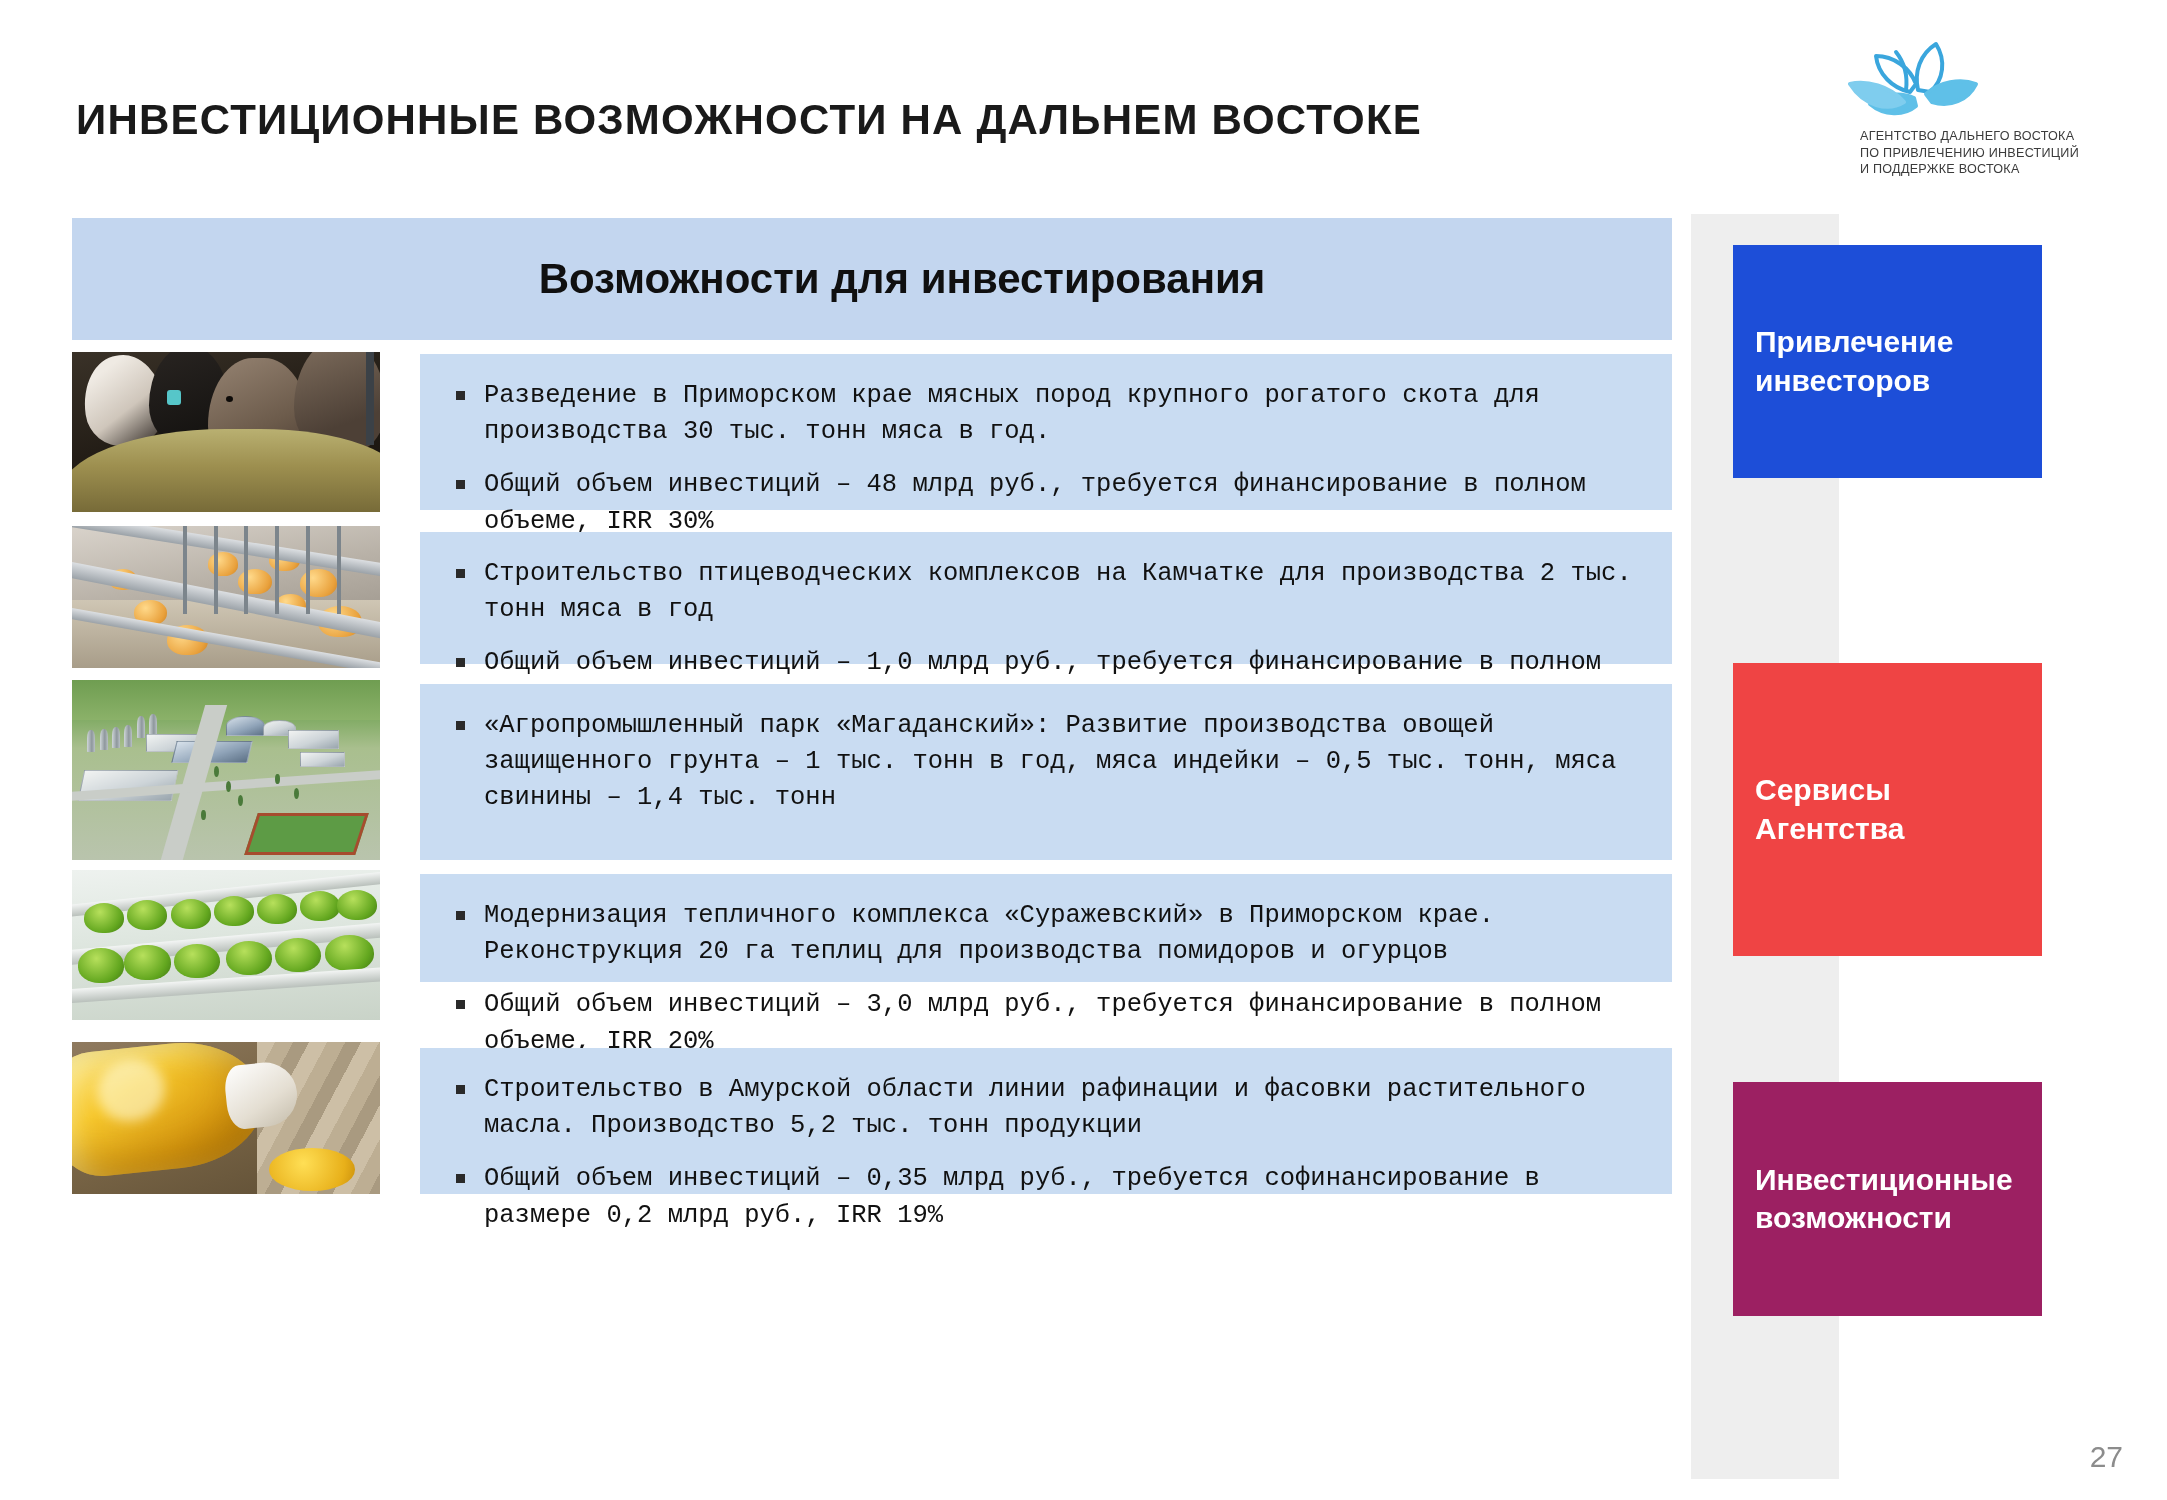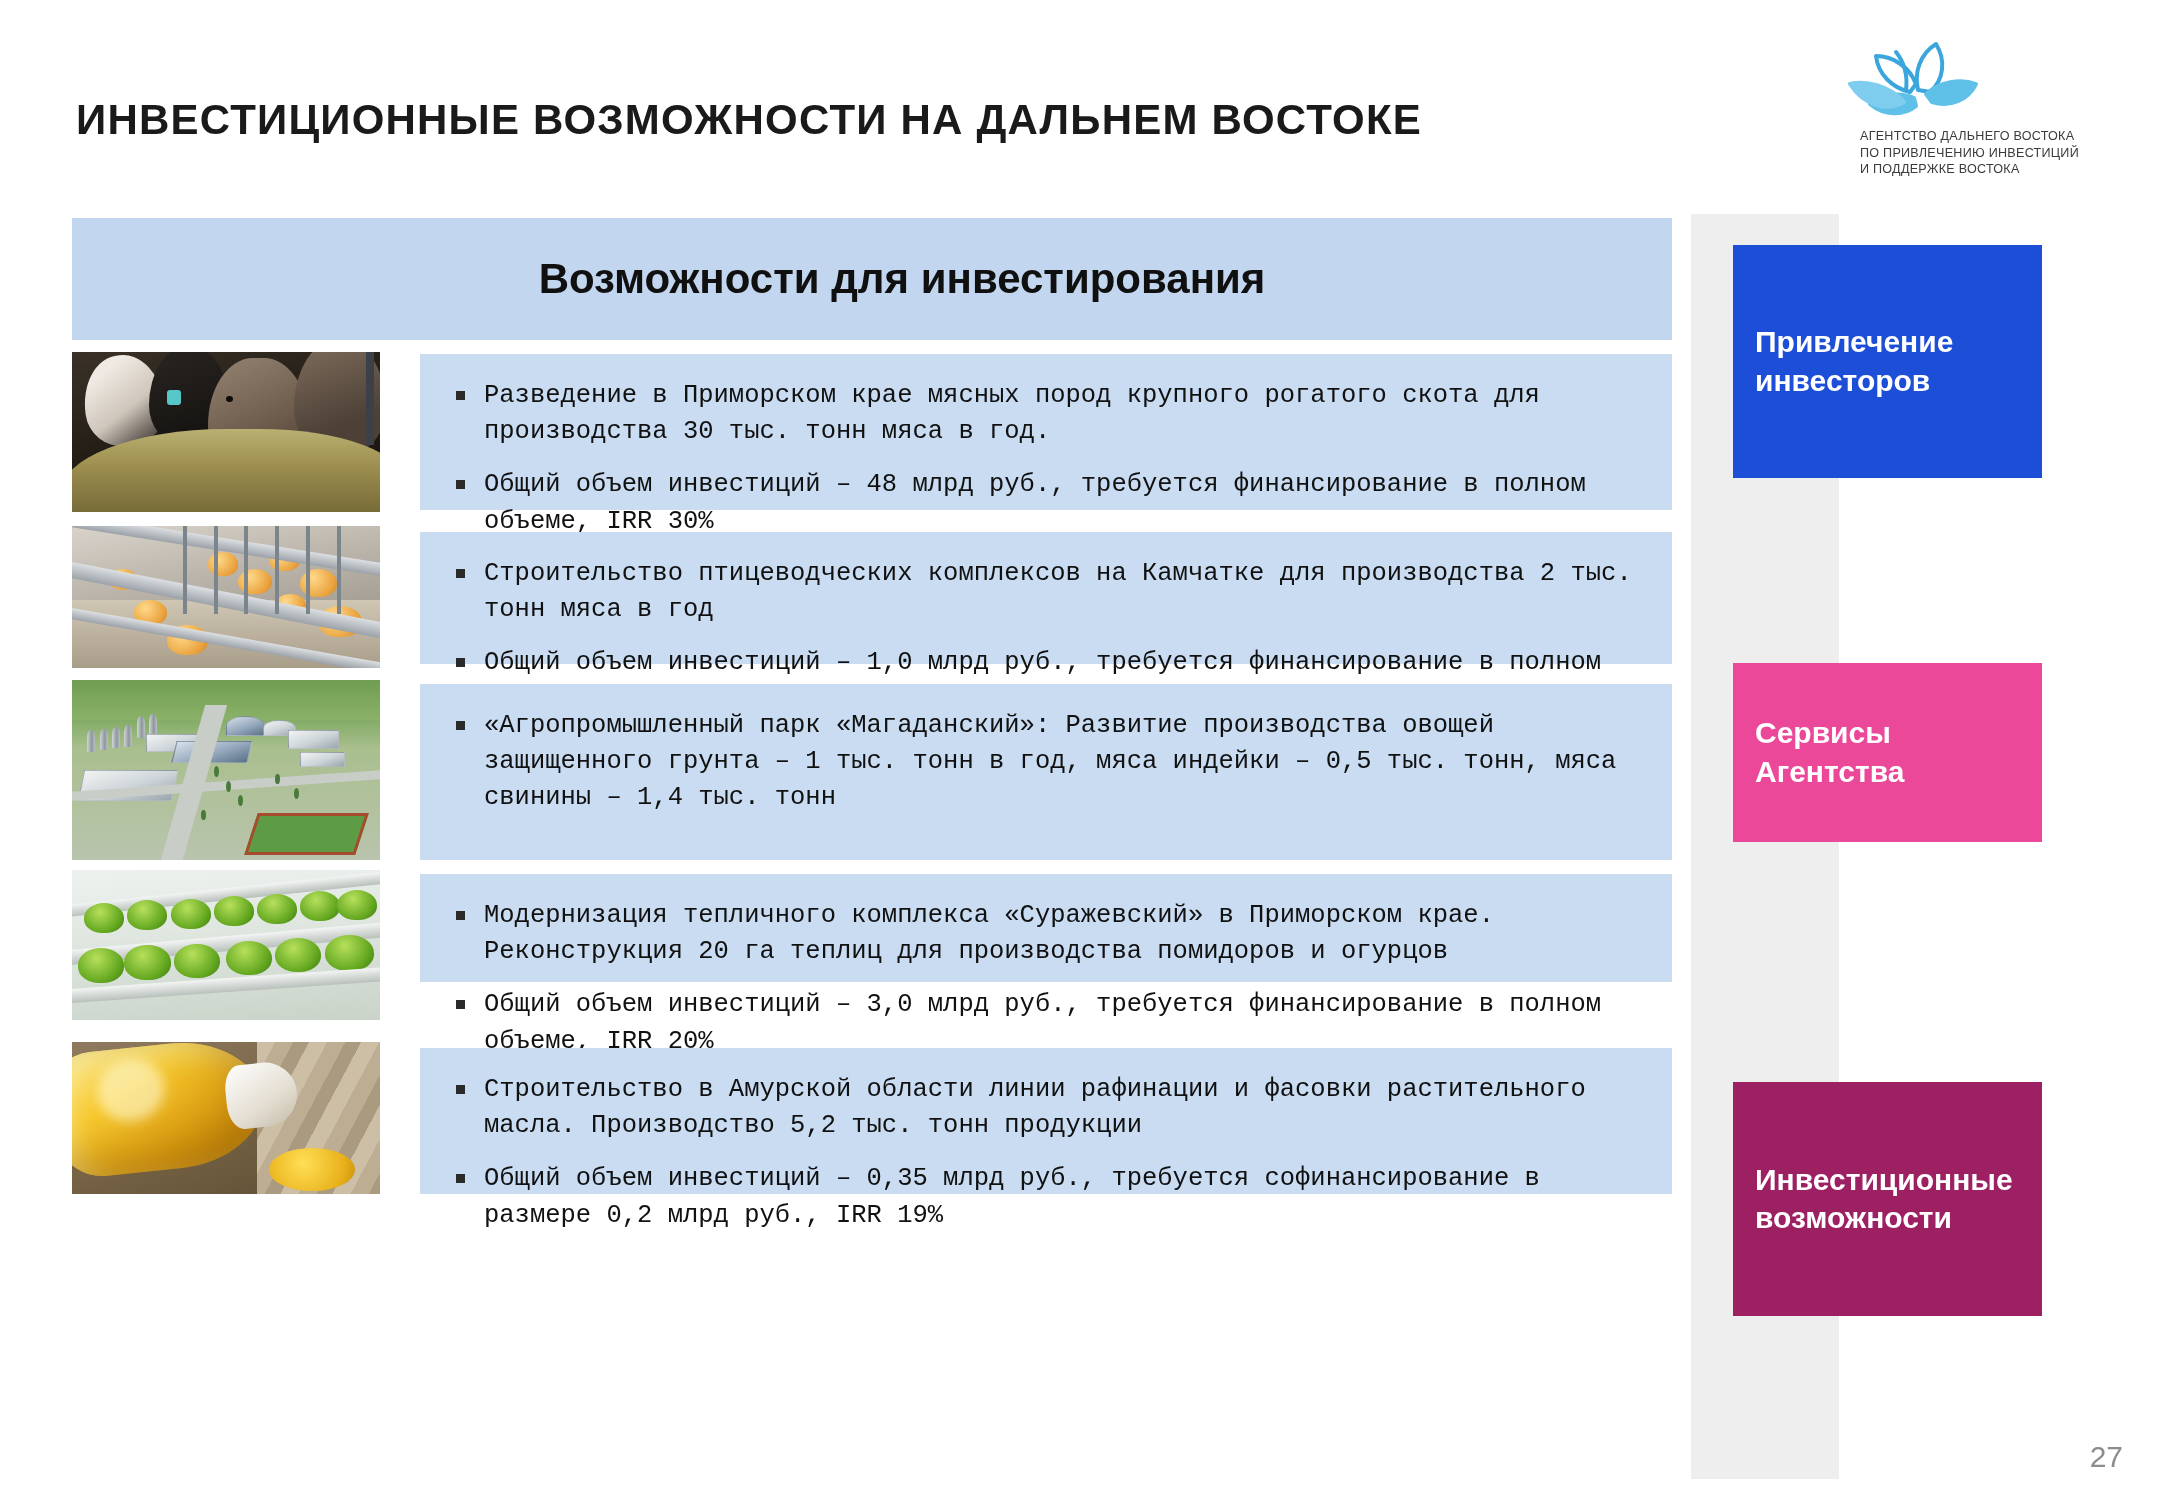--- a/index.html
+++ b/index.html
@@ -145,21 +145,21 @@
     display: flex;
     align-items: center;
   }
   .rail-card .label {
     font-size: 30px;
     font-weight: bold;
     line-height: 1.28;
     color: #ffffff;
   }
   #rail-card-0 { top: 245px; height: 233px; background: #1d4ed8; }
-  #rail-card-1 { top: 663px; height: 179px; background: #ec4899; }
+  #rail-card-1 { top: 663px; height: 293px; background: #ef4444; }
   #rail-card-2 { top: 1082px; height: 234px; background: #9c2062; }
 
   
   #page-number {
     position: absolute;
     right: 44px;
     bottom: 26px;
     font-size: 30px;
     color: #8c8c8c;
   }

